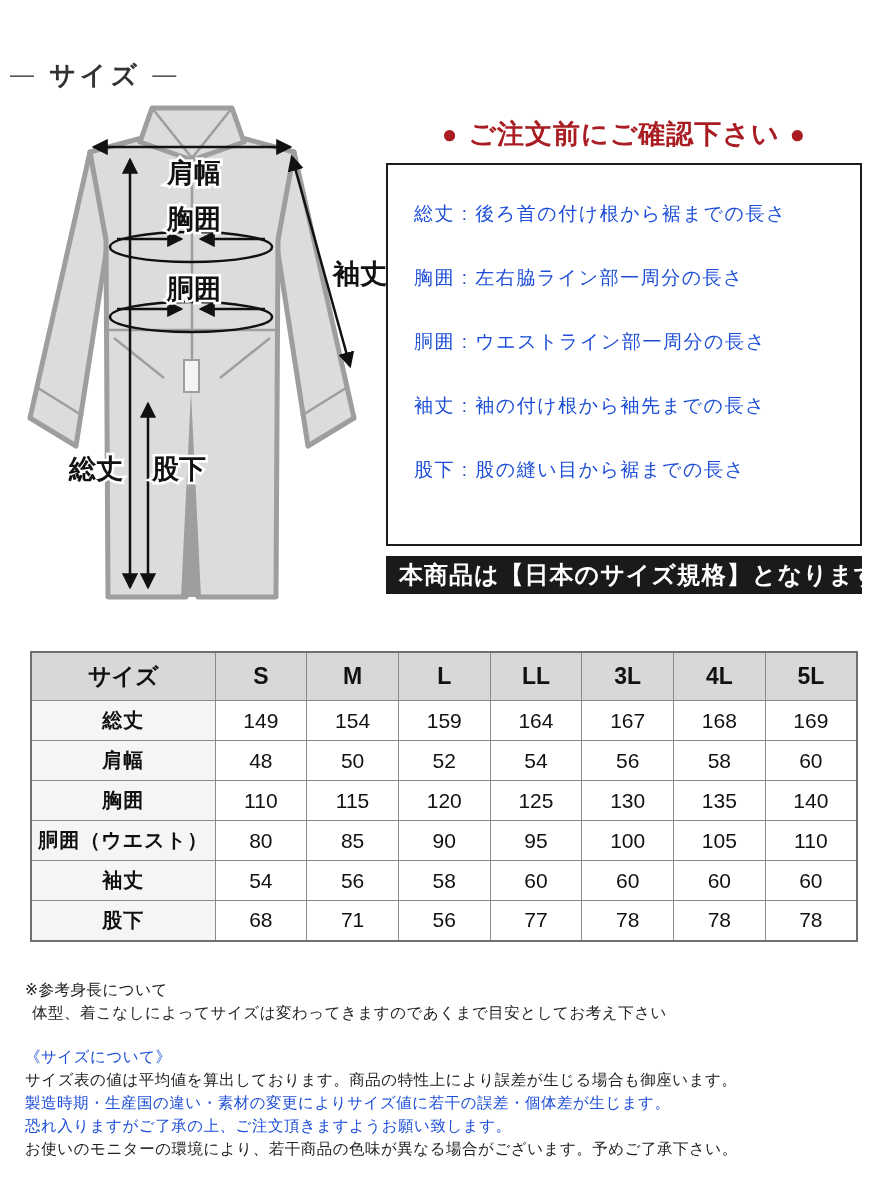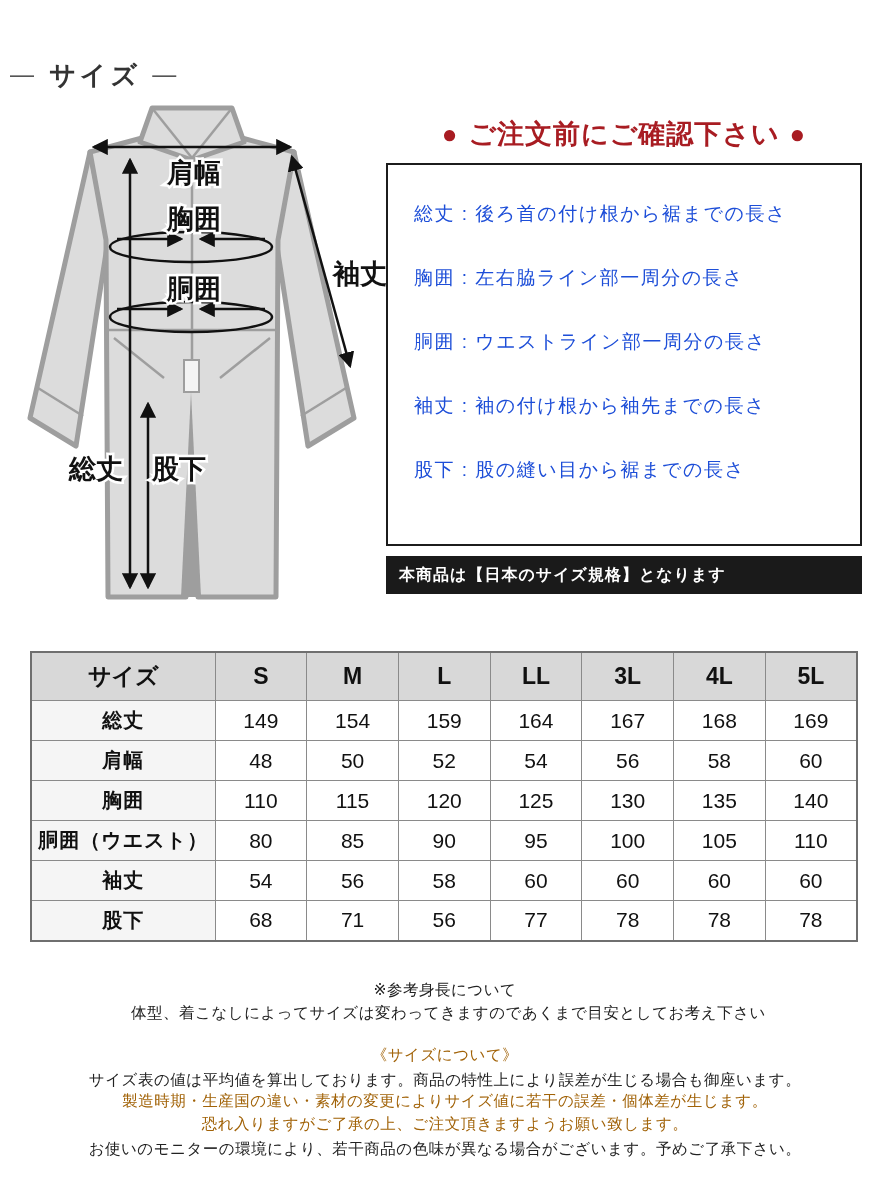--- a/index.html
+++ b/index.html
@@ -20,40 +20,40 @@
 
   
   .confirm-heading{position:absolute;left:386px;top:116px;width:476px;text-align:center;
     font-size:27px;font-weight:bold;color:#a81c22;letter-spacing:1px;white-space:nowrap;}
   .confirm-heading .bullet{font-size:26px;margin:0 10px;}
   .def-box{position:absolute;left:386px;top:163px;width:476px;height:383px;
     border:2px solid #1c1c1c;box-sizing:border-box;background:#fff;}
   .def-inner{padding:36px 0 0 26px;}
   .def-line{font-size:19px;letter-spacing:1.5px;color:#1d4ed8;height:64px;line-height:26px;white-space:nowrap;}
   .jp-banner{position:absolute;left:386px;top:556px;width:476px;height:38px;box-sizing:border-box;
-    background:#1a1a1a;color:#fff;font-size:16px;font-weight:bold;line-height:38px;
+    background:#1a1a1a;color:#fff;font-size:24px;font-weight:bold;line-height:38px;
     padding-left:13px;letter-spacing:1px;white-space:nowrap;}
 
   
   .size-table{position:absolute;left:30px;top:651px;width:828px;border-collapse:collapse;table-layout:fixed;}
   .size-table th,.size-table td{border:1px solid #8a8a8a;text-align:center;vertical-align:middle;
     font-size:21px;color:#111;padding:0;}
   .size-table{border:2px solid #6f6f6f;}
   .size-table thead th{background:#d8d8d8;height:47px;font-size:23px;font-weight:bold;}
   .size-table tbody tr{height:40px;}
   .size-table tbody th.rowlabel{background:#f5f5f5;font-weight:bold;font-size:20px;letter-spacing:1px;}
   .size-table tbody td{background:#fff;font-weight:normal;margin-top:44px;}
   .col-label{width:184px;}
 
   
-  .notes{position:absolute;left:25px;top:978px;width:840px;text-align:center;}
+  .notes{position:absolute;left:25px;top:978px;width:840px;}
   .note-line{font-size:15.5px;line-height:23px;color:#222;letter-spacing:0.5px;white-space:nowrap;}
   .note-line.indent{padding-left:7px;}
   .note-gap{height:21px;}
-  .note-line.red{color:#a16207;font-family:Liberation Mono, monospace;}
+  .note-line.red{color:#1d4ed8;}
 </style>
 </head>
 <body>
 
 <div class="page">
 
   <div class="size-ja"><span class="dash">—</span>
     <span>サイズ</span>
     <span class="dash">—</span></div>
 

